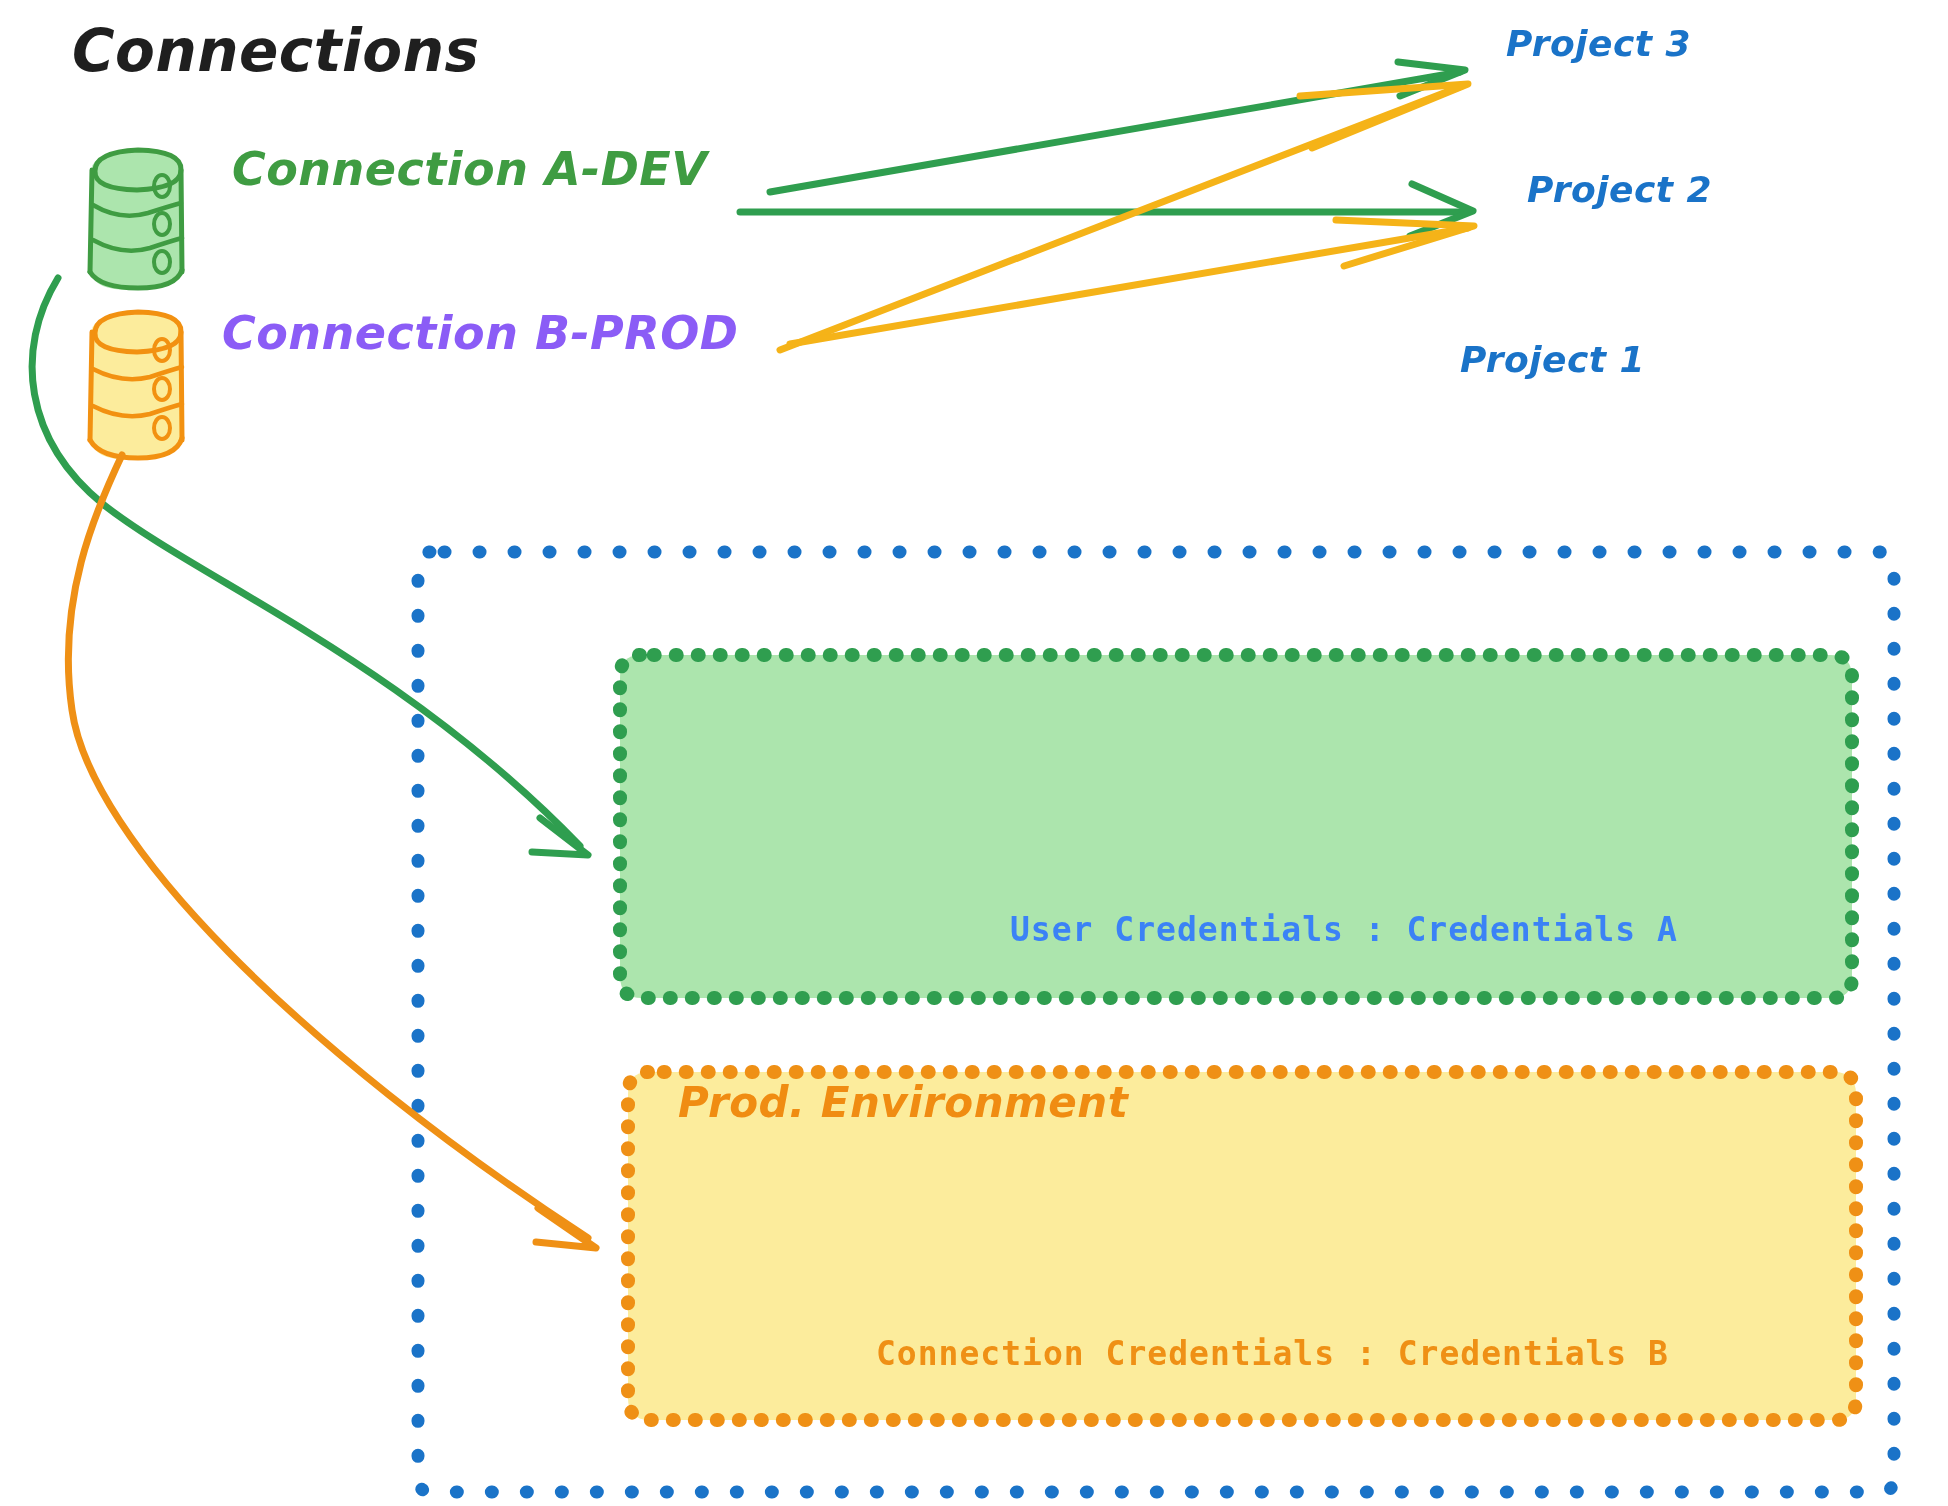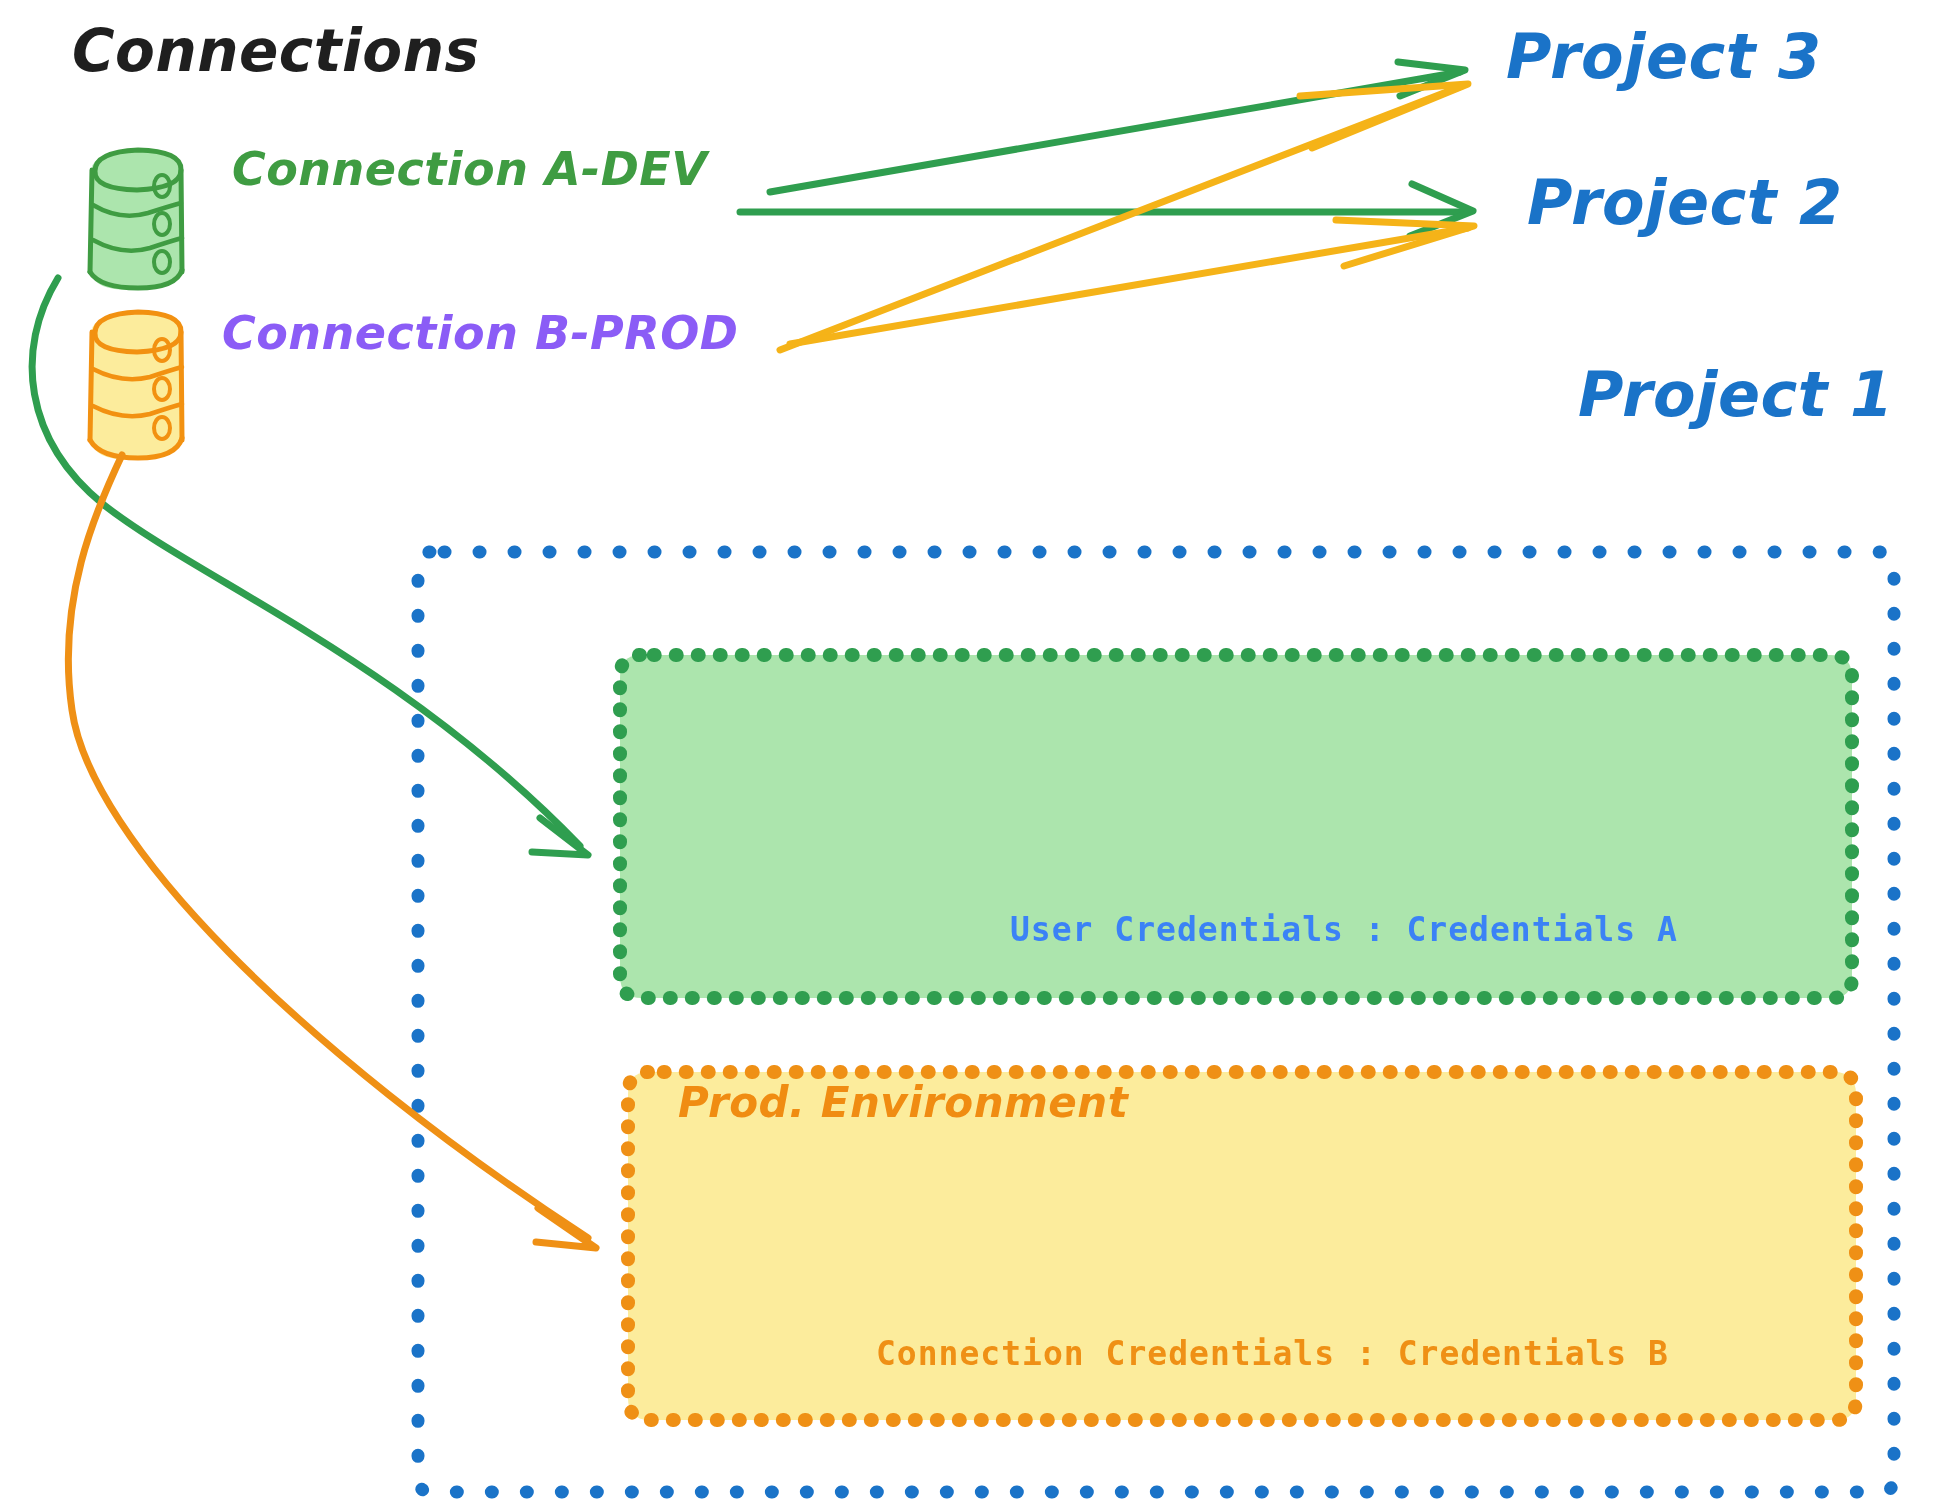--- a/index.html
+++ b/index.html
@@ -19,24 +19,24 @@
   #title-connections{
     left:72px; top:22px;
     font-size:58px;
     color:#1f1f1f;
     font-style:italic;
   }
   .conn-label{font-size:46px;font-style:italic;}
   #label-conn-a{left:232px; top:146px; color:#3f9c42;}
   #label-conn-b{left:222px; top:310px; color:#8b5cf6;}
 
-  .project-label{font-size:62px;color:#1a73c8;font-style:italic;}
+  .project-label{font-size:36px;color:#1a73c8;font-style:italic;}
   #label-project-3{left:1506px; top:26px;}
   #label-project-2{left:1506px; top:172px;margin-left:21px;}
-  #label-project-1{left:1578px; top:342px;margin-top:22px;}
+  #label-project-1{left:1460px; top:342px;}
 
   .env-title{font-size:42px;font-style:italic;}
   #label-dev-env{left:668px; top:700px; color:#34a04a;}
   #label-prod-env{left:678px; top:1082px; color:#f08c12;}
 
   .cred-line{font-size:33px;letter-spacing:1px;}
   #label-dev-cred{left:1010px; top:913px; color:#3b82f6;}
   #label-prod-cred{left:876px; top:1337px; color:#ef9015;}
 </style>
 </head>

